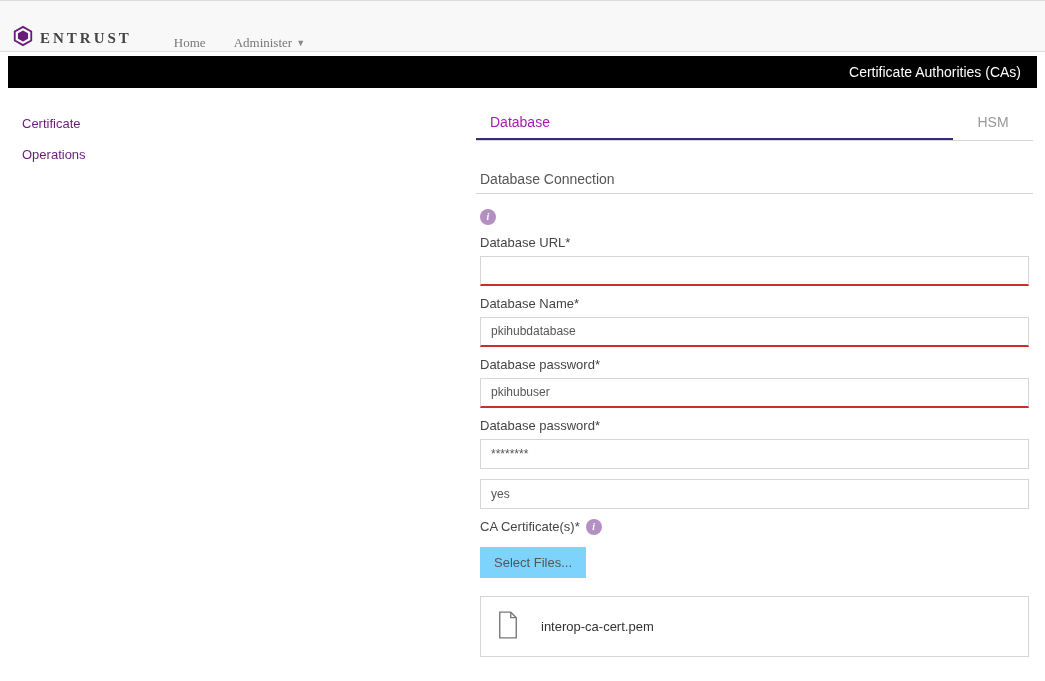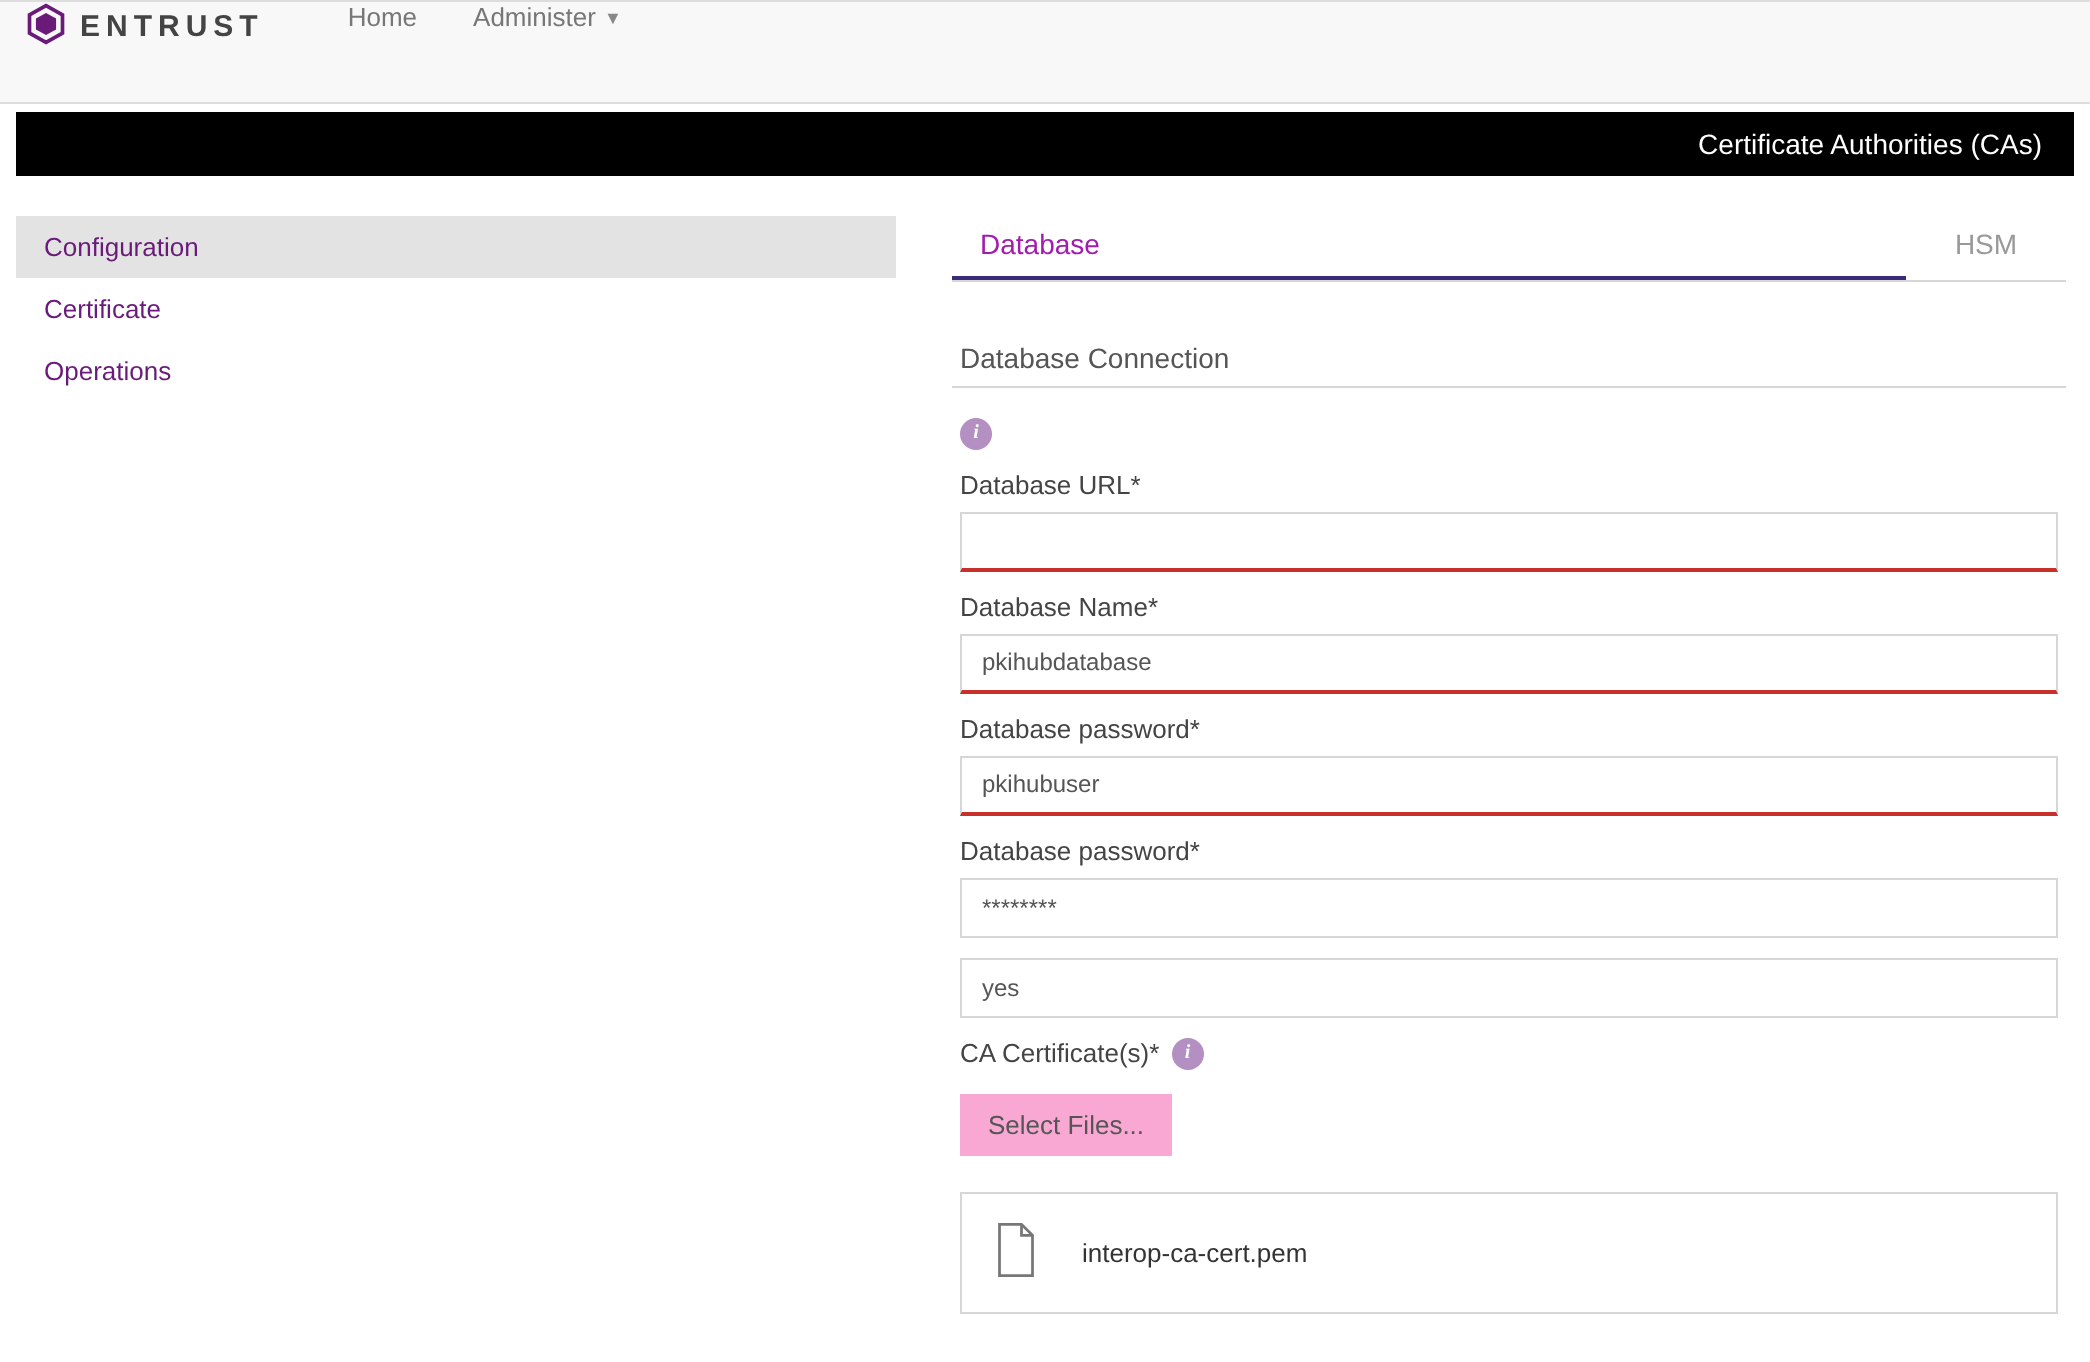--- a/index.html
+++ b/index.html
@@ -9,23 +9,24 @@
     color: #333;
     background: #fff;
     width: 1045px;
   }
   .topbar {
     height: 52px;
     border-top: 1px solid #ddd;
     border-bottom: 1px solid #ddd;
     background: #f8f8f8;
     display: flex;
-    align-items: flex-start;
+    align-items: flex-end;
     padding: 0 12px;
     gap: 18px;
+    font-family: Liberation Serif, serif;
   }
   .logo { display: flex; align-items: center; gap: 6px; }
   .logo svg { width: 22px; height: 22px; }
   .logo-text { font-weight: 600; letter-spacing: 3px; color: #444; font-size: 15px; }
   .nav-links { display: flex; gap: 28px; margin-left: 24px; }
   .nav-link { color: #777; cursor: pointer; display: flex; align-items: center; gap: 4px; }
   .caret { font-size: 9px; color: #888; }
 
   .ribbon {
     background: #000000;
@@ -93,21 +94,21 @@
     font-size: 12px;
     color: #555;
     outline: none;
   }
   .form-input.error { border-bottom: 2px solid #c9302c; }
   .form-input.blur { color: transparent; text-shadow: 0 0 5px rgba(0,0,0,0.25); }
 
   .select-files-btn {
     margin-top: 6px;
     padding: 8px 14px;
-    background: #f9a8d4;
+    background: #7dd3fc;
     border: none;
     color: #555;
     font-size: 13px;
     cursor: pointer;
   }
   .file-box {
     margin-top: 18px;
     border: 1px solid #d6d6d6;
     padding: 14px 16px;
     display: flex;
@@ -138,21 +139,20 @@
     </span>
   </div>
 </div>
 
 <div class="ribbon">
   <span>Certificate Authorities (CAs)</span>
 </div>
 
 <div class="content">
   <div class="sidebar">
-    <div class="side-item active">Configuration</div>
     <div class="side-item">Certificate</div>
     <div class="side-item">Operations</div>
   </div>
 
   <div class="main">
     <div class="tabs">
       <div class="tab active">Database</div>
       <div class="tab" style="flex:0 0 80px; text-align:center;">HSM</div>
     </div>
 

